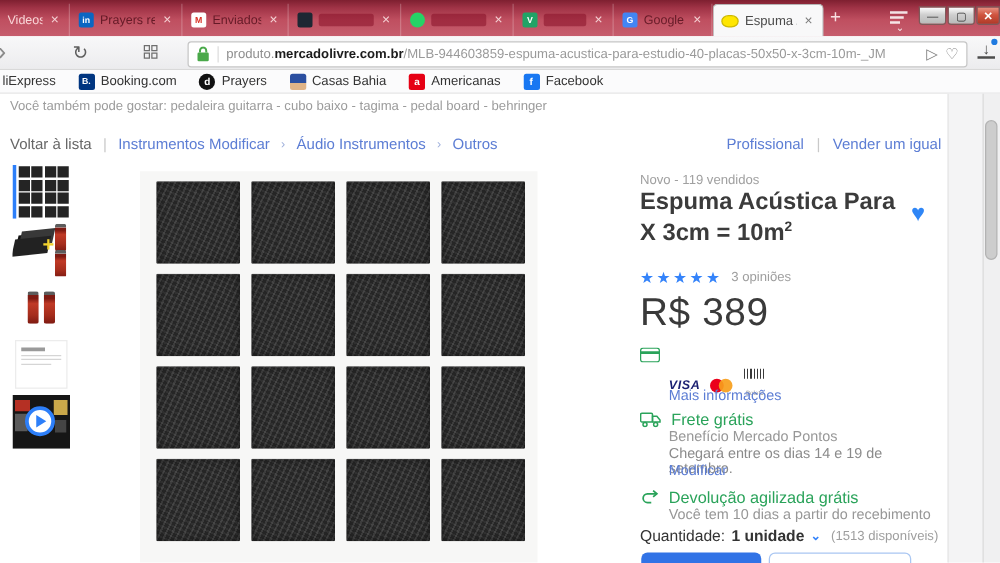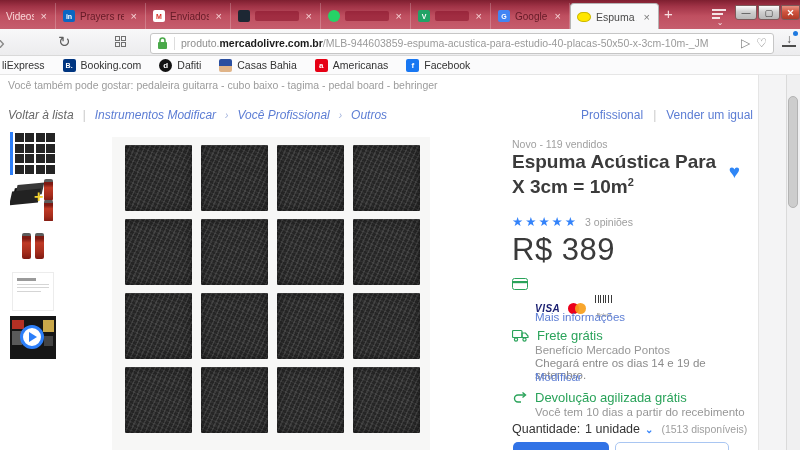--- a/index.html
+++ b/index.html
@@ -49,21 +49,21 @@
     border-radius:50%; background:#1f7ae0; }
 
   #bookmarks { position:absolute; left:0; top:56px; width:800px; height:19px;
     background:#fbfbfc; border-bottom:1px solid #e6e6e6; display:flex; align-items:center; }
   .bm { display:flex; align-items:center; gap:5px; padding:0 9px; font-size:10.5px; color:#333; }
   .bmico { width:13px; height:13px; border-radius:2px; display:flex; align-items:center;
     justify-content:center; font-size:8px; font-weight:bold; color:#fff; flex:none; }
 
   
   #suggest { position:absolute; left:8px; top:79px; font-size:10.5px; color:#9c9c9c; }
-  #crumbs { position:absolute; left:8px; top:108px; font-size:12px; display:flex; gap:9px; align-items:center;font-style:italic;}
+  #crumbs { position:absolute; left:8px; top:108px; font-size:12px; display:flex; gap:9px; align-items:center;}
   #crumbs .back { color:#666; }
   .bluelink { color:#5c7dd4; text-decoration:none; cursor:pointer; }
   .csep { color:#c9c9c9; } .gt { color:#9fb0dc; font-size:10px; }
   #crumbs-r { position:absolute; right:47px; top:108px; font-size:12px; display:flex; gap:10px; }
 
   
   #thumbs { position:absolute; left:10px; top:132px; width:46px; }
   .thumb { position:relative; width:46px; height:43px; margin-bottom:3px; background:#fff; overflow:hidden; }
   .selbar { position:absolute; left:0; top:0; width:3px; height:100%; background:#2d7ff9; z-index:2; }
   .minigrid { position:absolute; inset:1px 1px 1px 5px; display:grid;
@@ -115,21 +115,21 @@
   .mc .c1 { left:0; background:#eb001b; } .mc .c2 { left:7px; background:#f79e1b; opacity:0.92; }
   .boleto { text-align:center; }
   .boleto .bars { width:17px; height:8px;
     background:repeating-linear-gradient(90deg,#3a3a3a 0 1px,transparent 1px 2.6px); }
   .boleto .lbl { font-size:5px; color:#8a8a8a; }
   .moreinfo { position:absolute; top:173px; left:23px; font-size:11.5px; }
   .secrow { position:absolute; display:flex; gap:8px; align-items:center;
     font-size:13px; color:#2aa35a; }
   .subtxt { position:absolute; left:23px; font-size:11.5px; color:#979797; }
   .qty { position:absolute; top:284px; font-size:12.5px; color:#333; display:flex; gap:5px; align-items:center; }
-  .qty .val { font-weight:normal; }
+  .qty .val { font-weight:bold; }
   .qty .chev { color:#3483fa; font-size:10px; font-weight:bold; }
   .qty .stock { font-size:10.5px; color:#9e9e9e; margin-left:3px; }
   .buybtn { position:absolute; top:304px; height:30px; border-radius:5px; }
   #btn-buy { left:1px; width:96px; background:#3173e6; }
   #btn-cart { left:103px; width:114px; background:#fff; border:1px solid #a9c6f2; }
 
   .gutter { position:absolute; left:758px; top:75px; width:28px; height:375px;
     background:#f4f4f5; border-left:1px solid #e5e5e5; }
   #sb-track { position:absolute; left:786px; top:75px; width:14px; height:375px;
     background:#f0f0f1; border-left:1px solid #dadada; }
@@ -224,21 +224,21 @@
 <div id="bookmarks">
   <div class="bm" style="padding-left:2px">
     <span>liExpress</span>
   </div>
   <div class="bm">
     <span class="bmico" style="background:#003580;font-size:7px">B.</span>
     <span>Booking.com</span>
   </div>
   <div class="bm">
     <span class="bmico" style="background:#111;border-radius:50%">d</span>
-    <span>Dafiti</span>
+    <span>Prayers</span>
   </div>
   <div class="bm">
     <span class="bmico" style="background:linear-gradient(180deg,#2b4fa0 55%,#e0b488 55%)"></span>
     <span>Casas Bahia</span>
   </div>
   <div class="bm">
     <span class="bmico" style="background:#e60014">a</span>
     <span>Americanas</span>
   </div>
   <div class="bm">
@@ -250,21 +250,21 @@
 <div id="suggest">
   <span>Você também pode gostar:</span>
   <span>pedaleira guitarra - cubo baixo - tagima - pedal board - behringer</span>
 </div>
 
 <div id="crumbs">
   <span class="back">Voltar à lista</span>
   <span class="csep">|</span>
   <span class="bluelink">Instrumentos Modificar</span>
   <span class="gt">›</span>
-  <span class="bluelink">Você Profissional</span>
+  <span class="bluelink">Áudio Instrumentos</span>
   <span class="gt">›</span>
   <span class="bluelink">Outros</span>
 </div>
 <div id="crumbs-r">
   <span class="bluelink">Profissional</span>
   <span class="csep">|</span>
   <span class="bluelink">Vender um igual</span>
 </div>
 
 <div id="thumbs">

